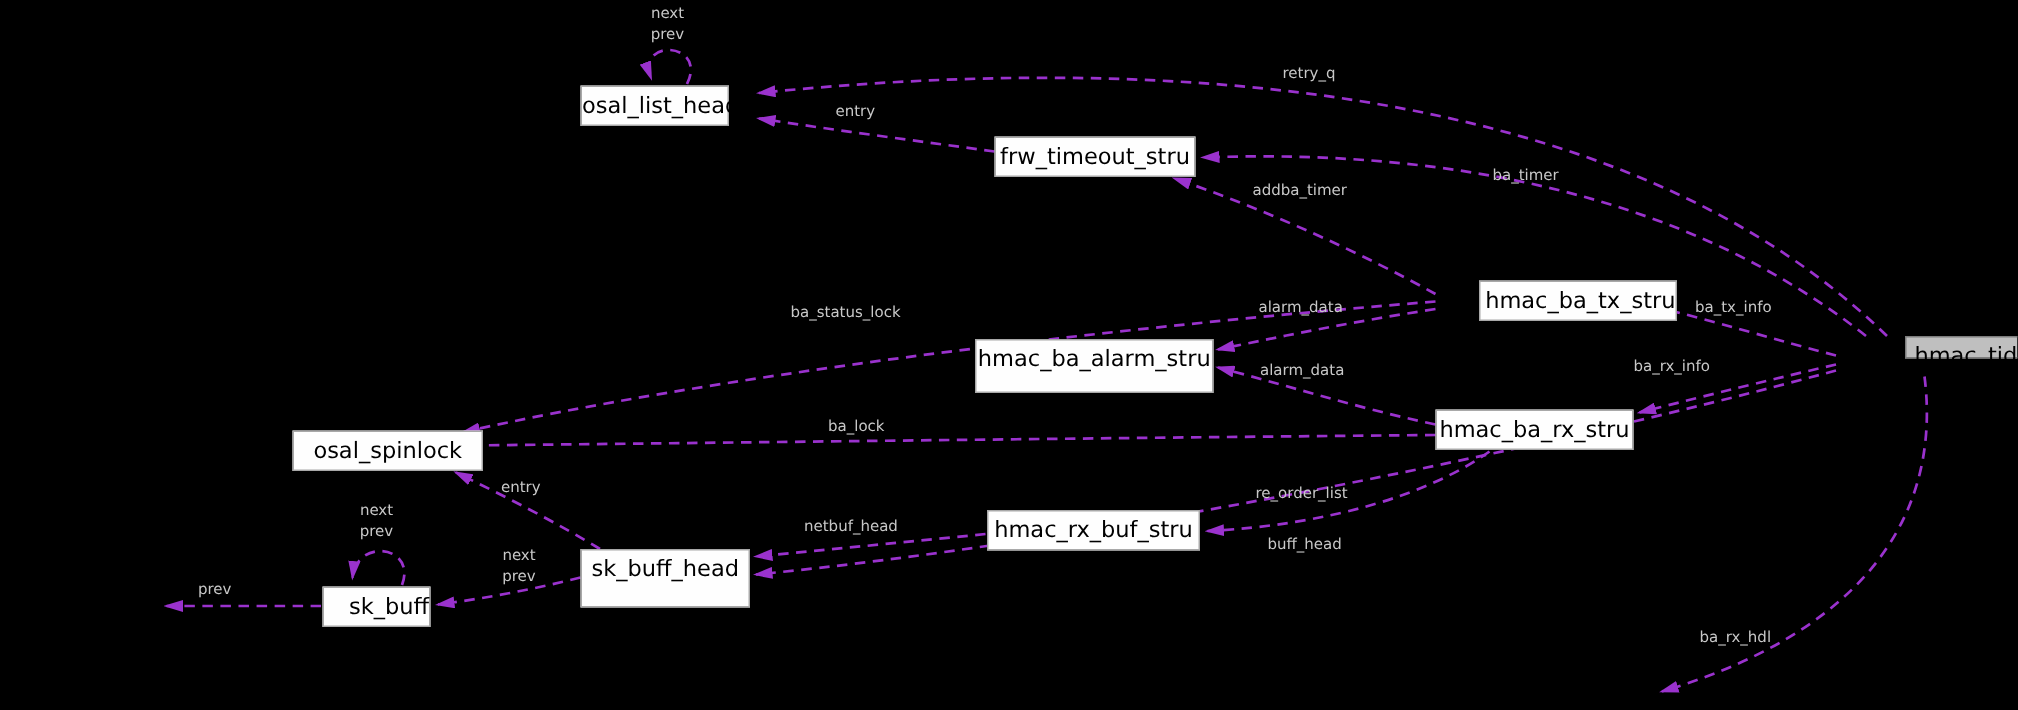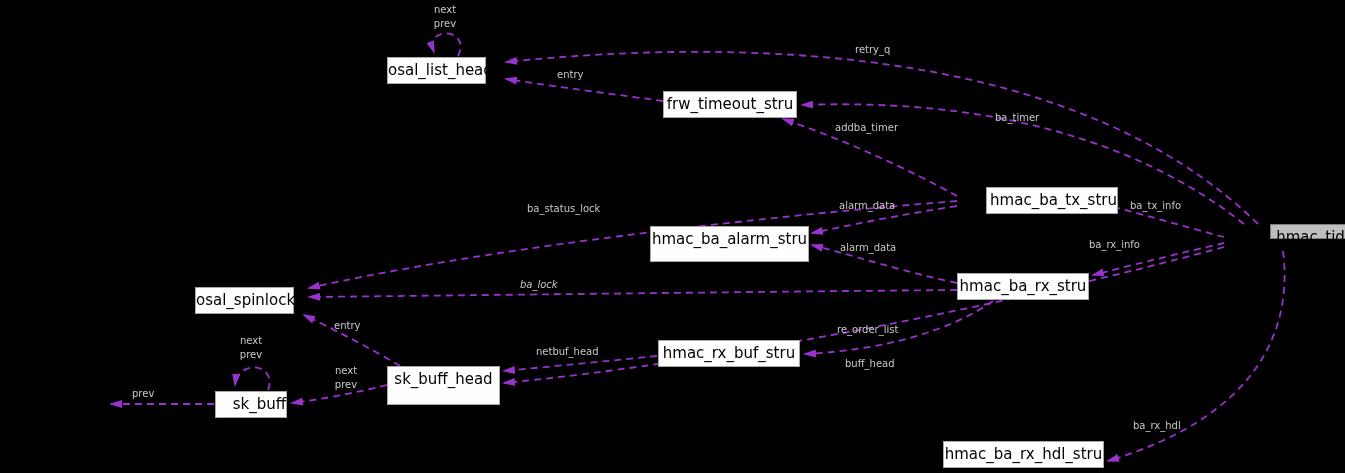--- a/index.html
+++ b/index.html
@@ -95,38 +95,37 @@
     <path class="edge" d="M 214 404 C 180 404 145 404 111 404" marker-end="url(#arrow)"></path>
     <path class="edge" d="M 1283 251 C 1293 330 1258 416 1108 461" marker-end="url(#arrow)"></path>
   </svg>
 
   <div class="node" style="left:387px; top:57px; width:99px; height:27px; line-height:25px;">osal_list_head</div>
   <div class="node" style="left:663px; top:91px; width:134px; height:27px; line-height:25px;">frw_timeout_stru</div>
   <div class="node" style="left:986px; top:187px; width:132px; height:27px; line-height:25px;text-align:right;">hmac_ba_tx_stru</div>
   <div class="node" style="left:650px; top:226px; width:159px; height:36px; line-height:25px;">hmac_ba_alarm_stru</div>
   <div class="node highlight" style="left:1224px; top:224px; width:118px; height:15px; line-height:25px;margin-left:46px;">hmac_tid_stru</div>
   <div class="node" style="left:957px; top:273px; width:132px; height:27px; line-height:25px;">hmac_ba_rx_stru</div>
-  <div class="node" style="left:195px; top:287px; width:99px; height:27px; line-height:25px;">osal_spinlock</div>
+  <div class="node" style="left:195px; top:287px; width:127px; height:27px; line-height:25px;">osal_spinlock</div>
   <div class="node" style="left:387px; top:366px; width:113px; height:39px; line-height:25px;">sk_buff_head</div>
   <div class="node" style="left:658px; top:340px; width:142px; height:27px; line-height:25px;">hmac_rx_buf_stru</div>
   <div class="node" style="left:215px; top:391px; width:72px; height:27px; line-height:25px;text-align:right;">sk_buff</div>
-  <div class="node" style="left:943px; top:441px; width:161px; height:27px; line-height:25px;">hmac_ba_rx_hdl_stru</div>
 
   <div class="edge-label center" style="left:410px; top:3px; width:70px;">next
 prev</div>
   <div class="edge-label" style="left:855px; top:43px;">retry_q</div>
   <div class="edge-label" style="left:557px; top:68px;">entry</div>
   <div class="edge-label" style="left:995px; top:111px;">ba_timer</div>
   <div class="edge-label" style="left:835px; top:121px;">addba_timer</div>
   <div class="edge-label" style="left:839px; top:199px;">alarm_data</div>
   <div class="edge-label" style="left:1130px; top:199px;">ba_tx_info</div>
   <div class="edge-label" style="left:527px; top:202px;">ba_status_lock</div>
   <div class="edge-label" style="left:1089px; top:238px;">ba_rx_info</div>
   <div class="edge-label" style="left:840px; top:241px;">alarm_data</div>
-  <div class="edge-label" style="left:520px; top:278px;font-style:italic;">ba_lock</div>
+  <div class="edge-label" style="left:552px; top:278px;">ba_lock</div>
   <div class="edge-label" style="left:334px; top:319px;">entry</div>
   <div class="edge-label" style="left:837px; top:323px;">re_order_list</div>
   <div class="edge-label" style="left:536px; top:345px;">netbuf_head</div>
   <div class="edge-label" style="left:845px; top:357px;">buff_head</div>
   <div class="edge-label center" style="left:220px; top:334px; width:62px;">next
 prev</div>
   <div class="edge-label center" style="left:315px; top:364px; width:62px;">next
 prev</div>
   <div class="edge-label" style="left:132px; top:387px;">prev</div>
   <div class="edge-label" style="left:1133px; top:419px;">ba_rx_hdl</div>

